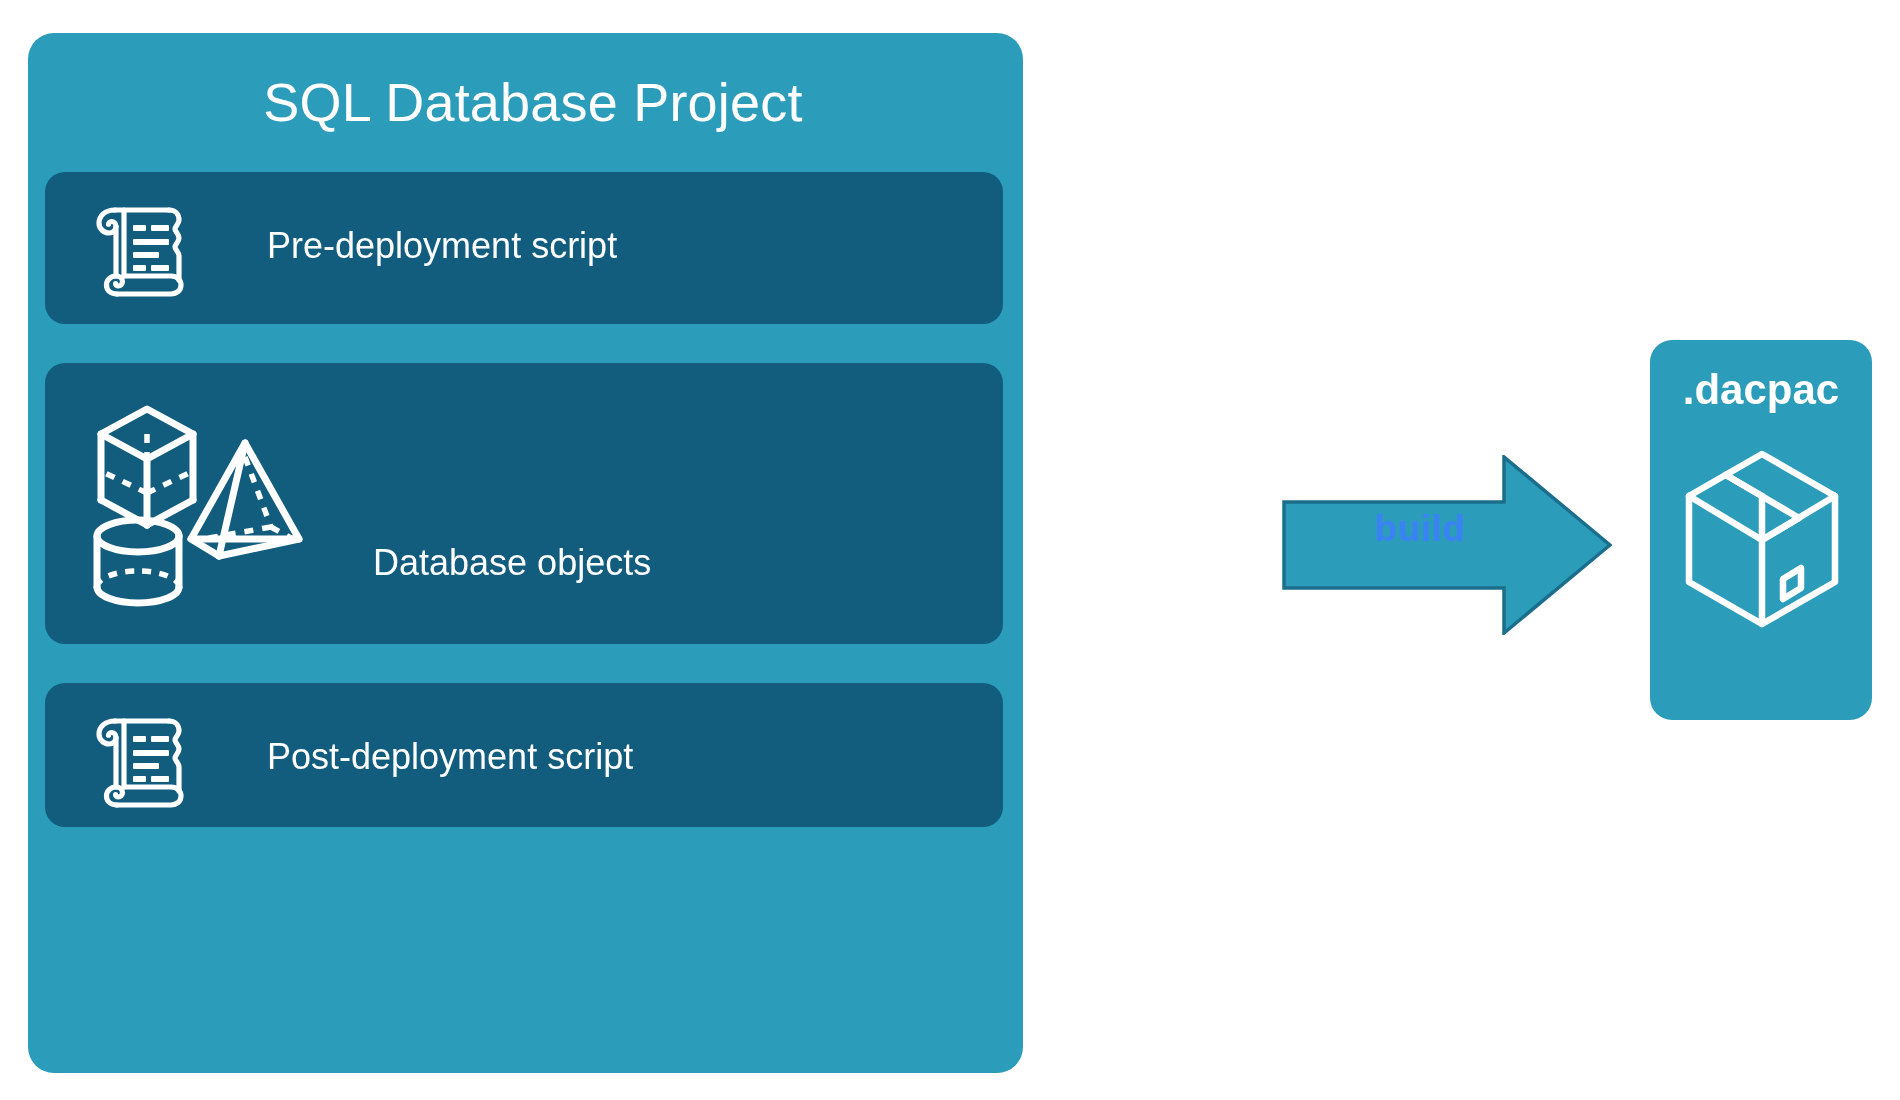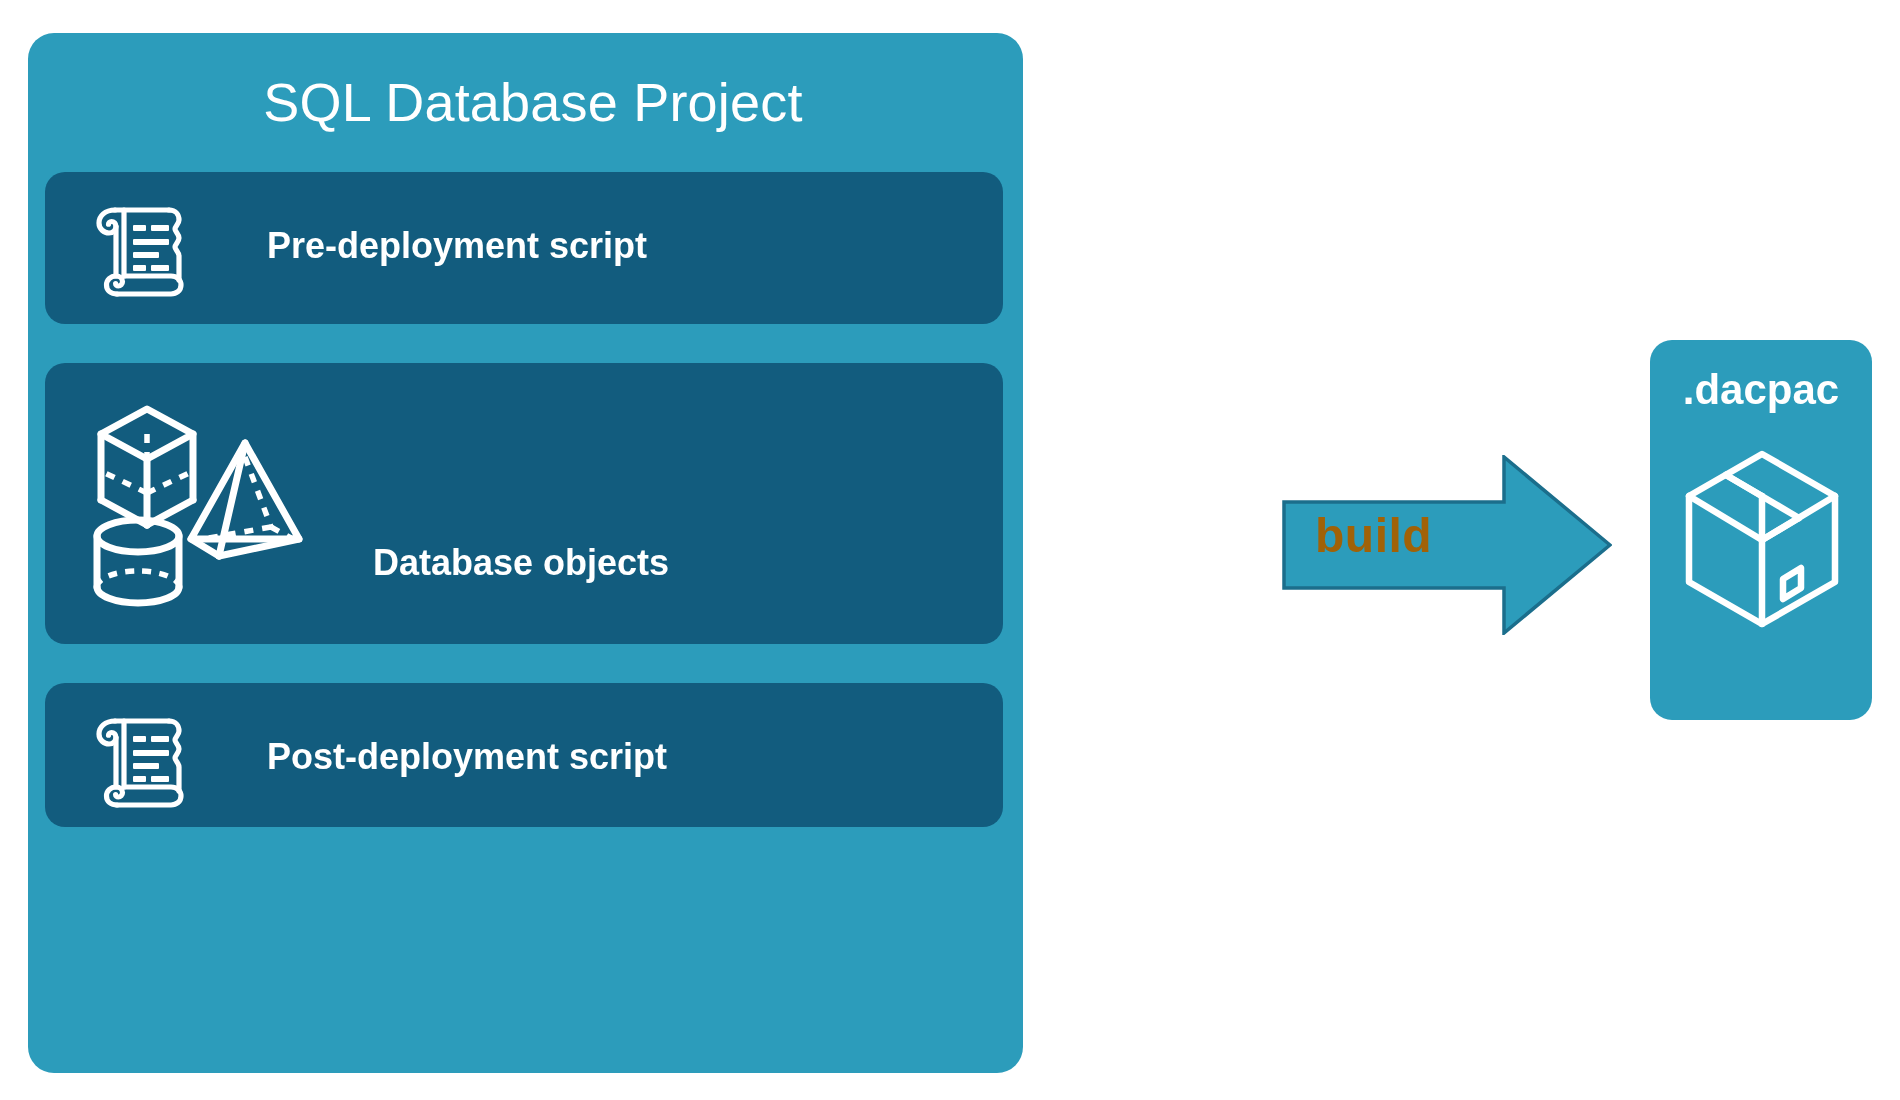--- a/index.html
+++ b/index.html
@@ -70,21 +70,21 @@
     display: block;
   }
   .icon-scroll-pre  { left: 46px; top: 26px;  width: 100px; height: 100px; }
   .icon-shapes      { left: 40px; top: 30px;  width: 225px; height: 222px; }
   .icon-scroll-post { left: 46px; top: 26px;  width: 100px; height: 100px; }
 
   .card-label {
     position: absolute;
     color: #ffffff;
     font-size: 36px;
-    font-weight: 700;
+    font-weight: 400;
     line-height: 1.33;
     white-space: pre;
   }
   .label-pre  { left: 222px; top: 50px; }
   .label-post { left: 222px; top: 50px; }
   .label-db   { left: 312px; top: 80px; }
 
   .label-db .l1 { display: block; margin-left: 16px; }
   .label-db .l2 { display: block; }
 
@@ -94,23 +94,23 @@
     left: 1282px;
     top: 455px;
     width: 330px;
     height: 180px;
   }
   .build-text {
     position: absolute;
     left: 1315px;
     top: 508px;
     width: 210px;
-    text-align: left;
-    color: #a16207;
-    font-size: 48px;
+    text-align: center;
+    color: #3b82f6;
+    font-size: 37px;
     font-weight: bold;
     letter-spacing: 0.5px;
     white-space: nowrap;
   }
 
   
   .dacpac-card {
     position: absolute;
     left: 1650px;
     top: 340px;

